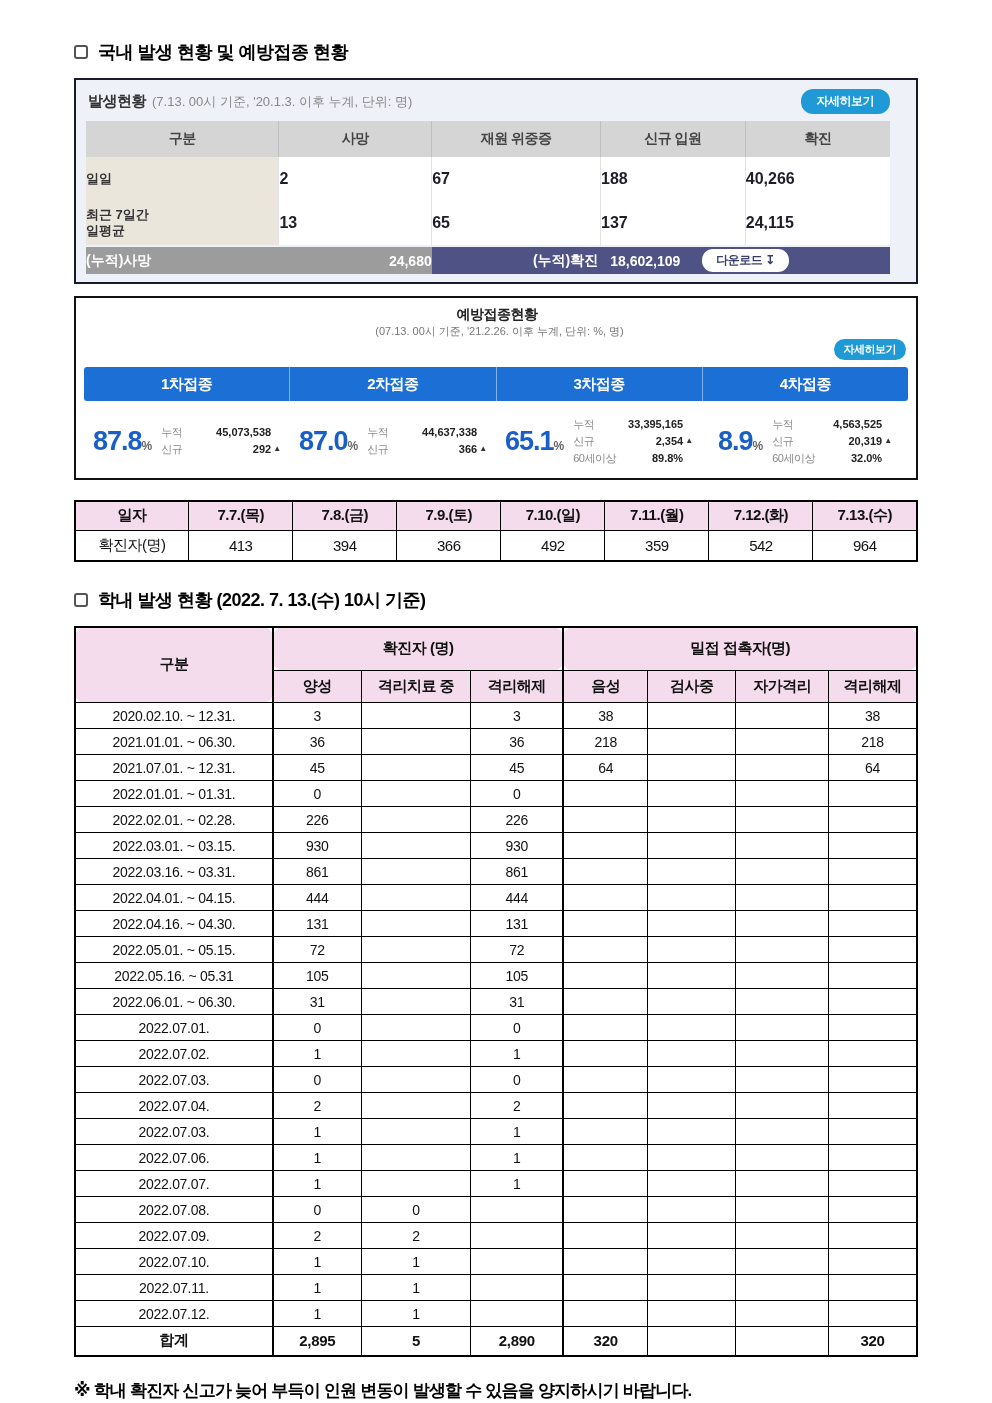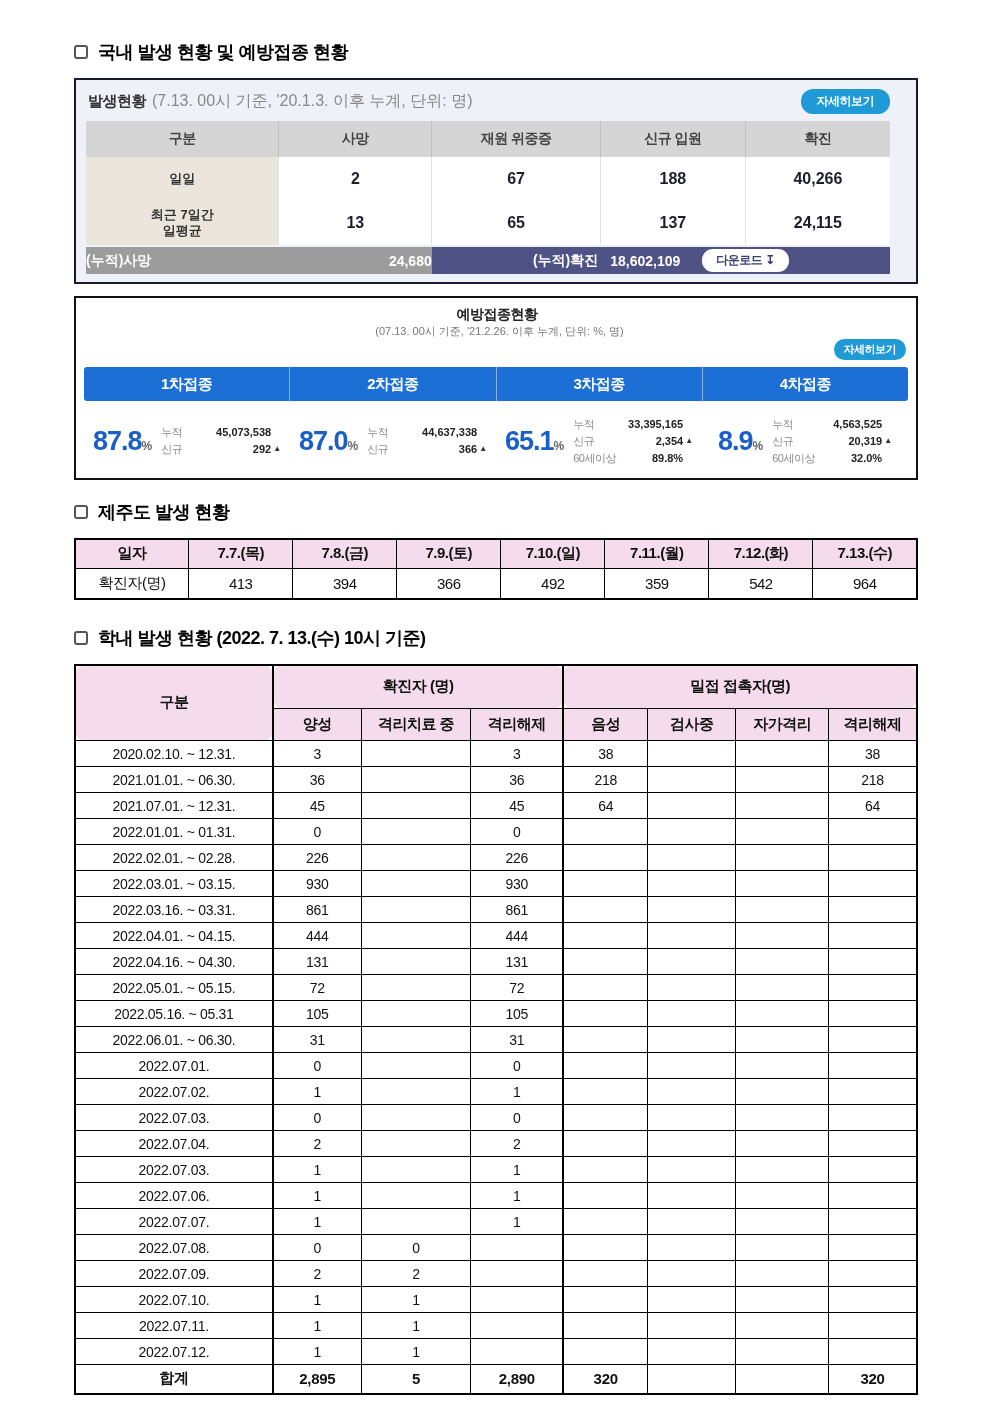--- a/index.html
+++ b/index.html
@@ -14,27 +14,27 @@
     position:relative;
   }
   .page{padding:40px 74px 0 74px;}
   
   .sec-head{display:flex;align-items:center;gap:10px;font-size:18px;font-weight:bold;color:#000;letter-spacing:-0.5px;margin-bottom:14px;}
   .bullet{width:14px;height:14px;border:2px solid #555;border-radius:3px;flex:0 0 auto;background:#fff;}
   
   .panel1{border:2px solid #1a1a2e;background:var(--panel-bg);padding:7px 26px 8px 10px;margin-bottom:12px;}
   .panel1-titlerow{display:flex;align-items:center;margin:2px 0 7px 2px;}
   .panel1-title{font-size:15px;font-weight:bold;color:#333;letter-spacing:-0.5px;}
-  .panel1-sub{font-size:16px;color:#888;margin-left:6px;}
+  .panel1-sub{font-size:13px;color:#888;margin-left:6px;}
   .pill-btn{margin-left:auto;background:var(--button-blue);color:#fff;font-size:12px;font-weight:bold;
     border:none;border-radius:12px;padding:4px 16px;letter-spacing:-0.5px;cursor:pointer;}
   .otable{width:100%;border-collapse:collapse;table-layout:fixed;}
   .otable th{background:var(--header-gray);color:#444;font-size:14px;font-weight:bold;height:36px;letter-spacing:-0.5px;}
   .otable th + th{border-left:1px solid #bfbfbf;}
-  .otable td{background:#fff;text-align:center;font-size:16px;font-weight:bold;color:var(--ink);height:44px;}
+  .otable td{background:#fff;text-align:left;font-size:16px;font-weight:bold;color:var(--ink);height:44px;}
   .otable td + td{border-left:1px solid #e3e3e3;}
   .otable td.rowlab{background:var(--beige-cell);font-size:13px;color:#333;white-space:pre-line;line-height:1.25;}
   .cumbar{display:flex;height:27px;margin-top:2px;font-size:14px;font-weight:bold;color:#fff;}
   .cum-death{flex:0 0 43%;background:var(--gray-bar);display:flex;align-items:center;justify-content:space-between;gap:12px;}
   .cum-conf{flex:1;background:var(--navy-bar);display:flex;align-items:center;justify-content:center;gap:12px;}
   .dl-btn{background:#fff;color:#3a3e6e;font-size:12px;font-weight:bold;border:none;border-radius:11px;
     padding:3px 14px;margin-left:10px;cursor:pointer;letter-spacing:-0.5px;}
   
   .panel2{border:2px solid #111;background:#fff;padding:6px 8px 10px 8px;margin-bottom:20px;}
   .panel2-titlerow{display:flex;align-items:center;margin:2px 2px 7px 4px;flex-direction:column;}
@@ -208,24 +208,20 @@
             </div>
             <div class="stat-line">
               <span class="stat-label">60세이상</span>
               <span class="stat-value">32.0%</span>
             </div>
           </div>
       </div>
     </div>
   </div>
 
-  <div class="sec-head">
-    <span class="bullet"></span>
-    <span>제주도 발생 현황</span>
-  </div>
   <table class="jtable">
     <colgroup>
         <col style="width:13.5%">
         <col>
         <col>
         <col>
         <col>
         <col>
         <col>
         <col>

